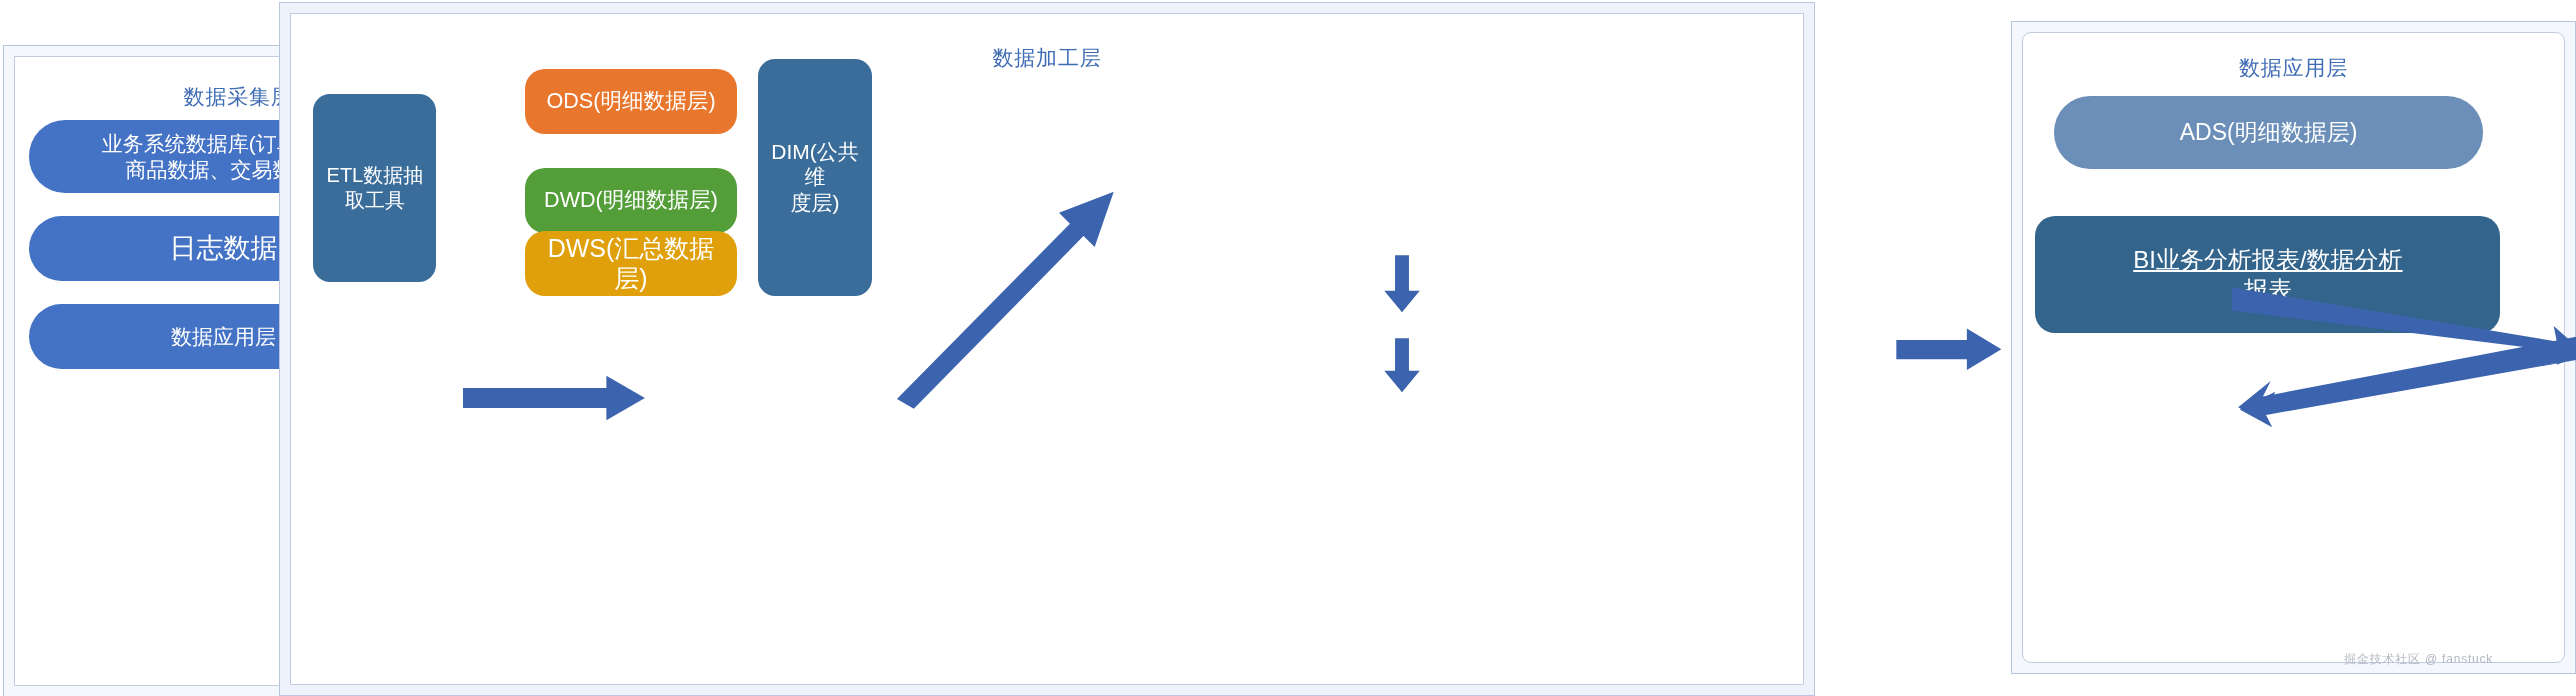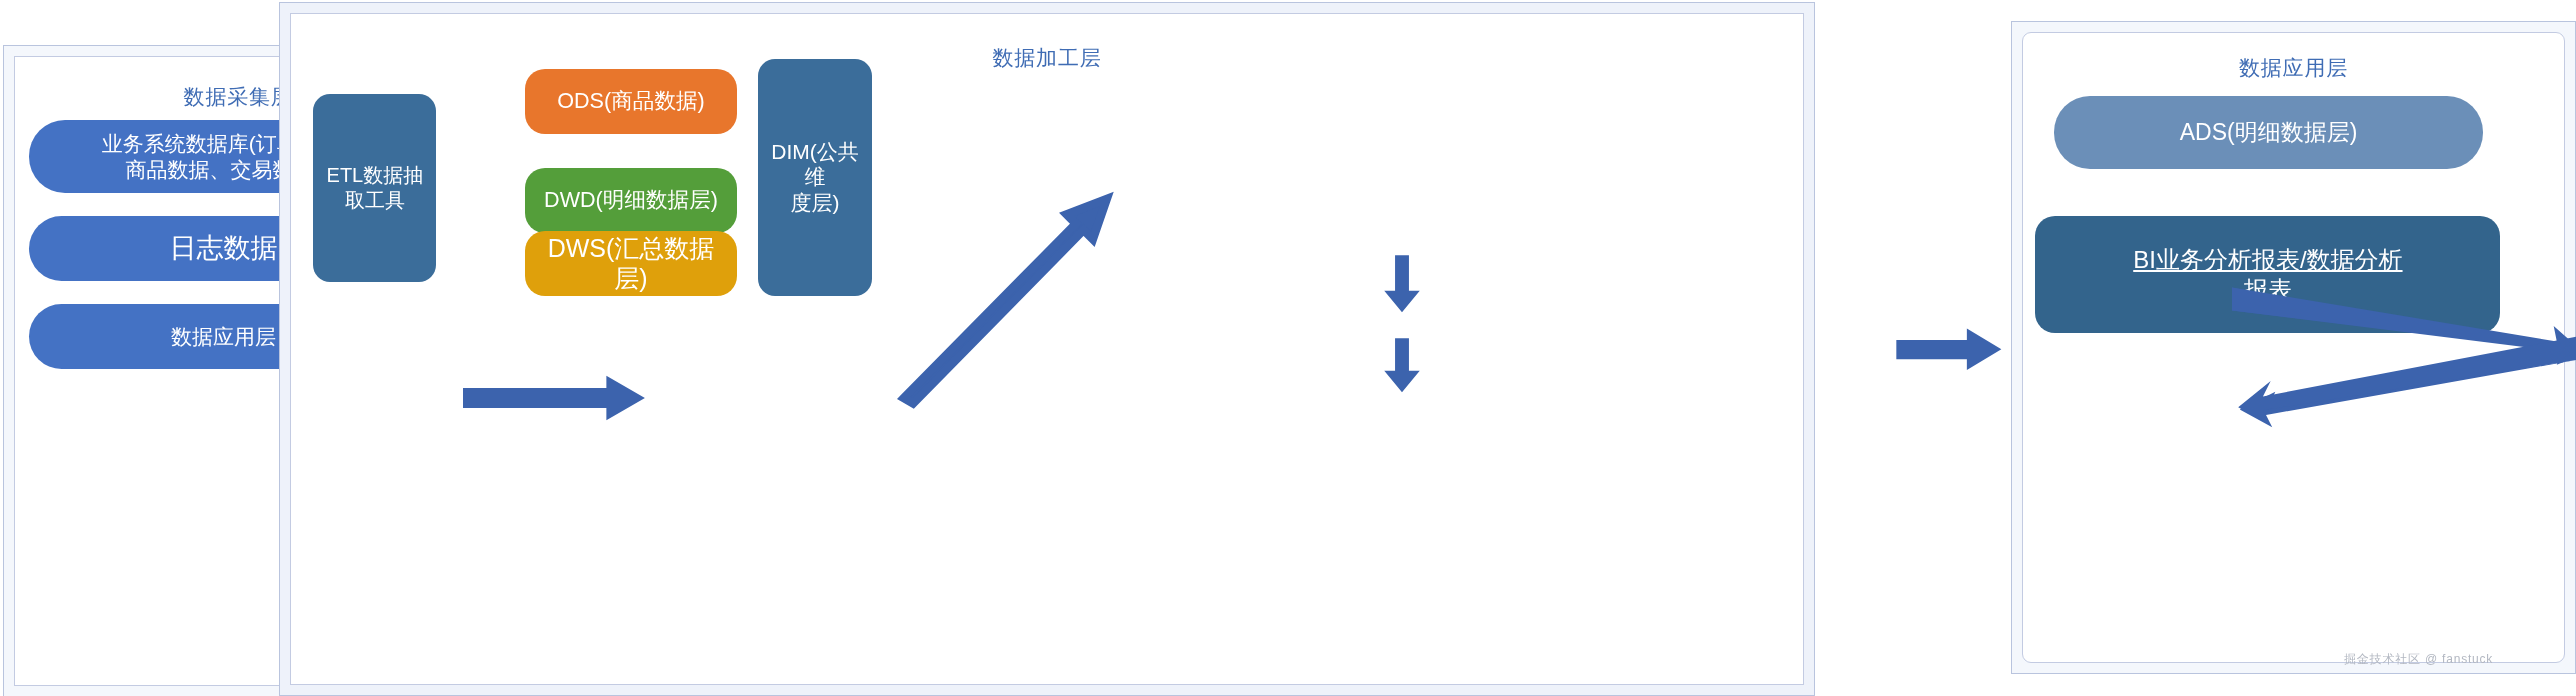--- a/index.html
+++ b/index.html
@@ -90,21 +90,21 @@
       <div class="node pill" style="left:14px; top:247px; width:389px; height:65px; background:#4472c4; font-size:21px;">数据应用层</div>
     </div>
   </div>
 
   <div class="panel-outer" style="left:279px; top:1.5px; width:1536px; height:694px; background:#eef2fa;">
     <div class="panel-inner" style="left:10px; top:10px; right:10px; bottom:10px;">
       <div class="panel-title" style="top:30px;">数据加工层</div>
 
       <div class="node tall" style="left:22.4px; top:80px; width:123px; height:188px; background:#3b6d9a; font-size:20px;">ETL数据抽取工具</div>
 
-      <div class="node soft" style="left:234px; top:55px; width:212px; height:65px; background:#e8762c; font-size:21.6px;">ODS(商品数据)</div>
+      <div class="node soft" style="left:234px; top:55px; width:212px; height:65px; background:#e8762c; font-size:21.6px;">ODS(明细数据层)</div>
 
       <div class="node soft" style="left:234px; top:154px; width:212px; height:65px; background:#549e3a; font-size:21.6px;">DWD(明细数据层)</div>
 
       <div class="node soft" style="left:234px; top:217px; width:212px; height:65px; background:#dfa00b; font-size:25px;">DWS(汇总数据层)</div>
 
       <div class="node tall" style="left:467px; top:45px; width:114px; height:237px; background:#3b6d9a; font-size:21px;">DIM(公共维
 度层)</div>
     </div>
   </div>
 

